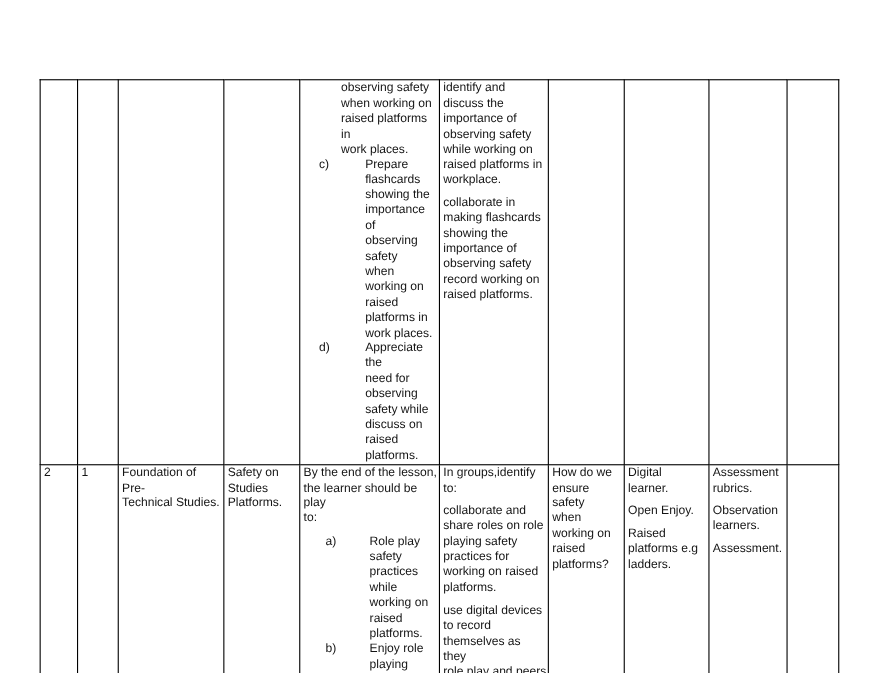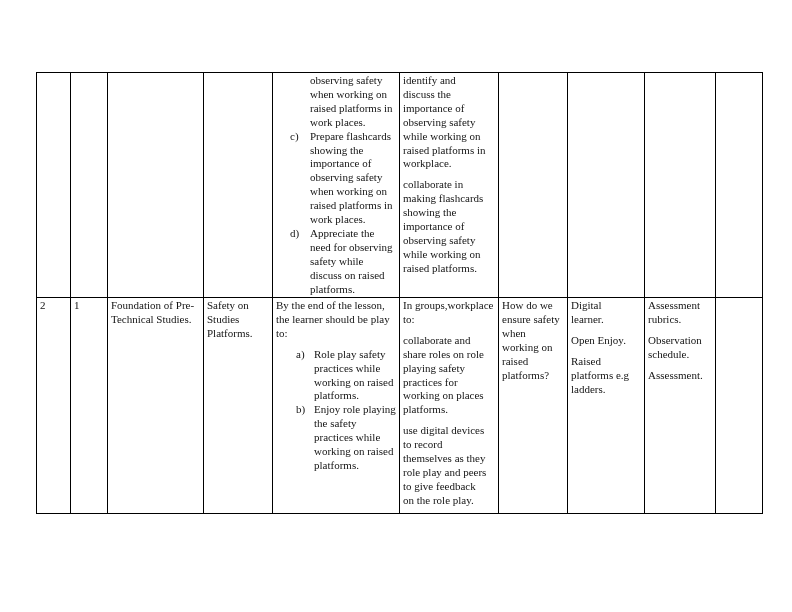--- a/index.html
+++ b/index.html
@@ -1,18 +1,18 @@
 <!DOCTYPE html>
 <html><head>
 <meta charset="utf-8">
 <style>
   html,body { margin:0; padding:0; background:#ffffff; }
   .page {
     position:relative; width:792px; height:612px; background:#ffffff;
-    font-family:Liberation Serif, serif;
+    font-family:Liberation Sans, sans-serif;
     color:#141414; font-size:11px; line-height:13.9px;
     overflow:hidden;
   }
   table.sow {
     position:absolute; left:36px; top:72px; width:726px;
     border-collapse:collapse; table-layout:fixed;
   }
   table.sow td {
     border:1.5px solid #000000;
     vertical-align:top;
@@ -24,21 +24,21 @@
   .txt { white-space:pre-line; }
   
   .cont-block { margin-left:34px; }
   
   .li { display:flex; align-items:flex-start; }
   .marker { flex:0 0 auto; }
   .list-r1 .li { margin-left:14px; }
   .list-r1 .marker { width:20px; }
   .list-r2 .li { margin-left:20px; }
   .list-r2 .marker { width:18px; }
-  .li .it { flex:1 1 auto; }
+  .li .it { flex:1 1 auto;margin-left:22px; }
   
   .intro { margin-bottom:7px; }
   .para + .para { margin-top:7px; }
 </style>
 </head>
 <body>
 
 <div class="page">
   <table class="sow">
     <colgroup>
@@ -92,21 +92,21 @@
 importance of
 observing safety
 while working on
 raised platforms in
 workplace.</div>
         <div class="para txt">collaborate in
 making flashcards
 showing the
 importance of
 observing safety
-while working on
+record working on
 raised platforms.</div>
       </td>
       <td></td>
       <td></td>
       <td></td>
       <td></td>
     </tr>
 
     <tr class="row-main">
       <td>
@@ -140,27 +140,27 @@
             <span class="marker">b)</span>
             <span class="it txt">Enjoy role playing
 the safety
 practices while
 working on raised
 platforms.</span>
           </div>
         </div>
       </td>
       <td>
-        <div class="para txt">In groups,workplace
+        <div class="para txt">In groups,identify
 to:</div>
         <div class="para txt">collaborate and
 share roles on role
 playing safety
 practices for
-working on places
+working on raised
 platforms.</div>
         <div class="para txt">use digital devices
 to record
 themselves as they
 role play and peers
 to give feedback
 on the role play.</div>
       </td>
       <td>
         <div class="txt">How do we
@@ -175,20 +175,20 @@
 learner.</div>
         <div class="para txt">Open Enjoy.</div>
         <div class="para txt">Raised
 platforms e.g
 ladders.</div>
       </td>
       <td>
         <div class="para txt">Assessment
 rubrics.</div>
         <div class="para txt">Observation
-schedule.</div>
+learners.</div>
         <div class="para txt">Assessment.</div>
       </td>
       <td></td>
     </tr>
   </tbody>
     </table>
 </div>
 
 </body></html>

